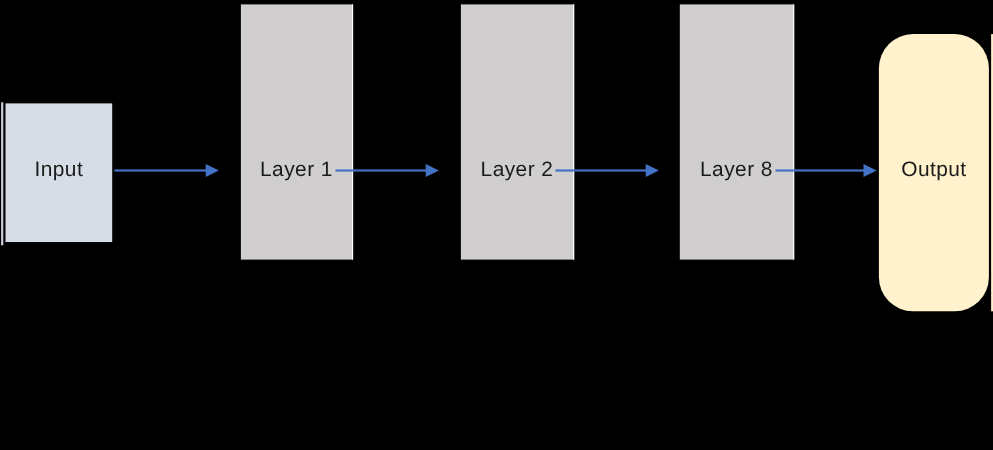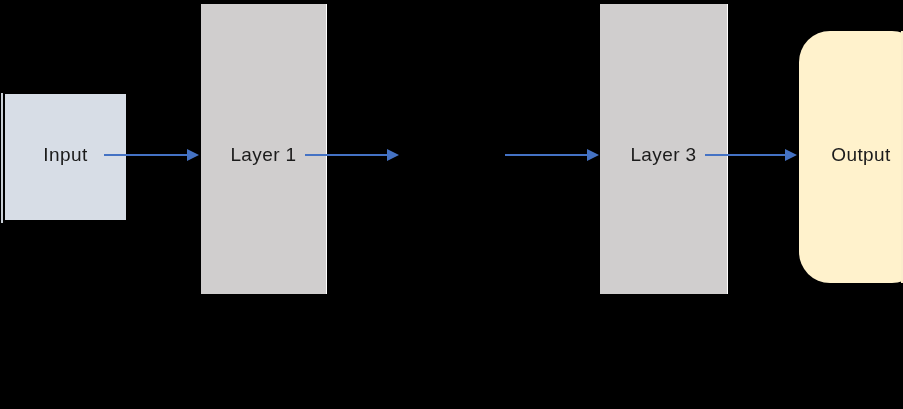--- a/index.html
+++ b/index.html
@@ -7,33 +7,32 @@
     width:903px;height:409px;
     font-family:"Liberation Sans","DejaVu Sans",sans-serif;
     background:#000;
     overflow:hidden;
   }
   .canvas{
     position:relative;width:903px;height:409px;background:#000;
   }
   .node{
     position:absolute;
-    padding-left:24px;
   }
   .node .label{
     position:absolute;left:0;right:0;height:22px;
     text-align:center;
     font-size:19px;line-height:22px;letter-spacing:.4px;
     color:#1b1b1b;white-space:nowrap;
   }
   
   .node-input{left:5px;top:94px;width:97px;height:126px;}
   .node-input .label{top:50px;}
   
-  .node-layer{top:4px;height:290px;border-right:1px solid #fff;}
+  .node-layer{top:4px;height:232px;border-right:1px solid #fff;margin-left:18px;}
   .node-layer .label{top:140px;}
   .node-layer1{left:201px;width:101px;}
   .node-layer2{left:401px;width:102px;}
   .node-layer3{left:600px;width:103px;}
   
   .node-output{left:799px;top:31px;width:100px;height:252px;border-radius:31px;}
   .node-output .label{top:113px;}
   
   .arrow{position:absolute;top:149px;height:12px;}
   .arrow .shaft{
@@ -71,28 +70,31 @@
 
   <div class="node node-layer node-layer1" style="background: rgb(208, 206, 206);">
     <div class="label" style="color: rgb(27, 27, 27);">Layer 1</div>
   </div>
 
   <div class="arrow arrow-2">
     <div class="shaft" style="background: rgb(68, 114, 196);"></div>
     <div class="head" style="border-left-color: rgb(68, 114, 196);"></div>
   </div>
 
+  <div class="node node-layer node-layer2" style="background: rgb(208, 206, 206);">
+    <div class="label" style="color: rgb(27, 27, 27);">Layer 2</div>
+  </div>
 
   <div class="arrow arrow-3">
     <div class="shaft" style="background: rgb(68, 114, 196);"></div>
     <div class="head" style="border-left-color: rgb(68, 114, 196);"></div>
   </div>
 
   <div class="node node-layer node-layer3" style="background: rgb(208, 206, 206);">
-    <div class="label" style="color: rgb(27, 27, 27);">Layer 3</div>
+    <div class="label" style="color: rgb(27, 27, 27);">Layer 8</div>
   </div>
 
   <div class="arrow arrow-4">
     <div class="shaft" style="background: rgb(68, 114, 196);"></div>
     <div class="head" style="border-left-color: rgb(68, 114, 196);"></div>
   </div>
 
   <div class="node node-output" style="background: rgb(255, 242, 204);">
     <div class="label" style="color: rgb(27, 27, 27);">Output</div>
   </div>

